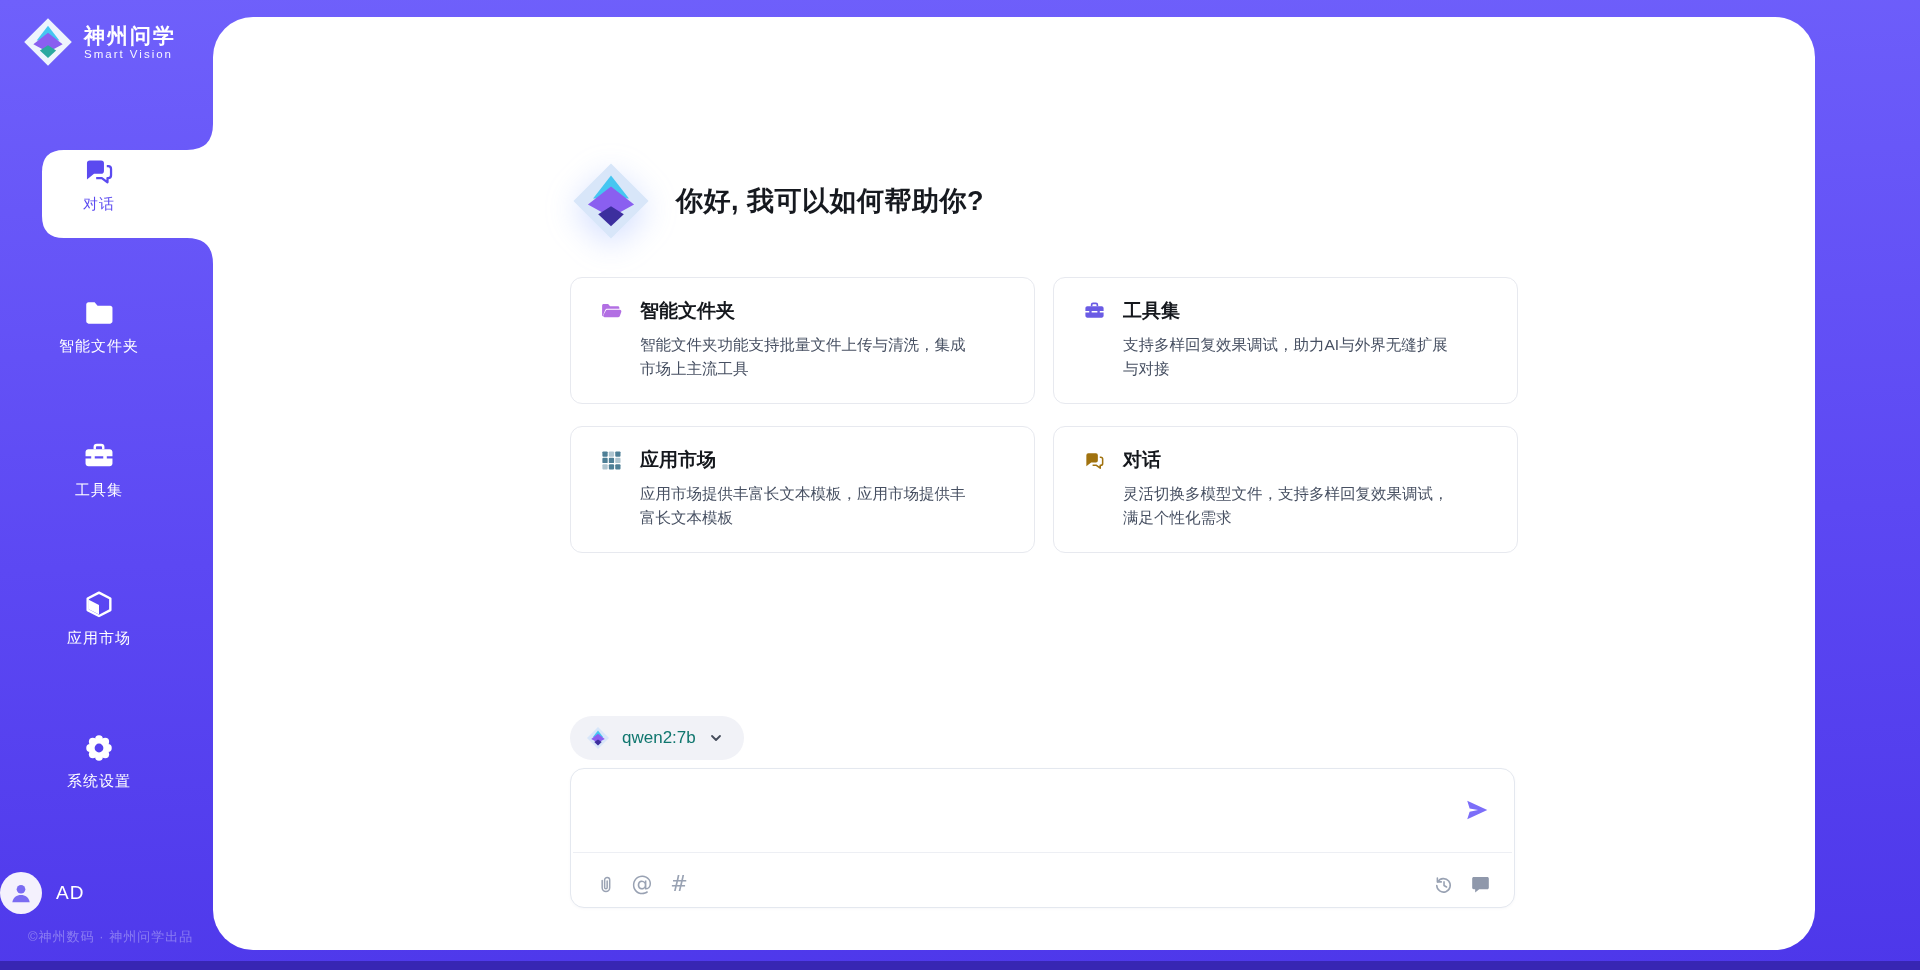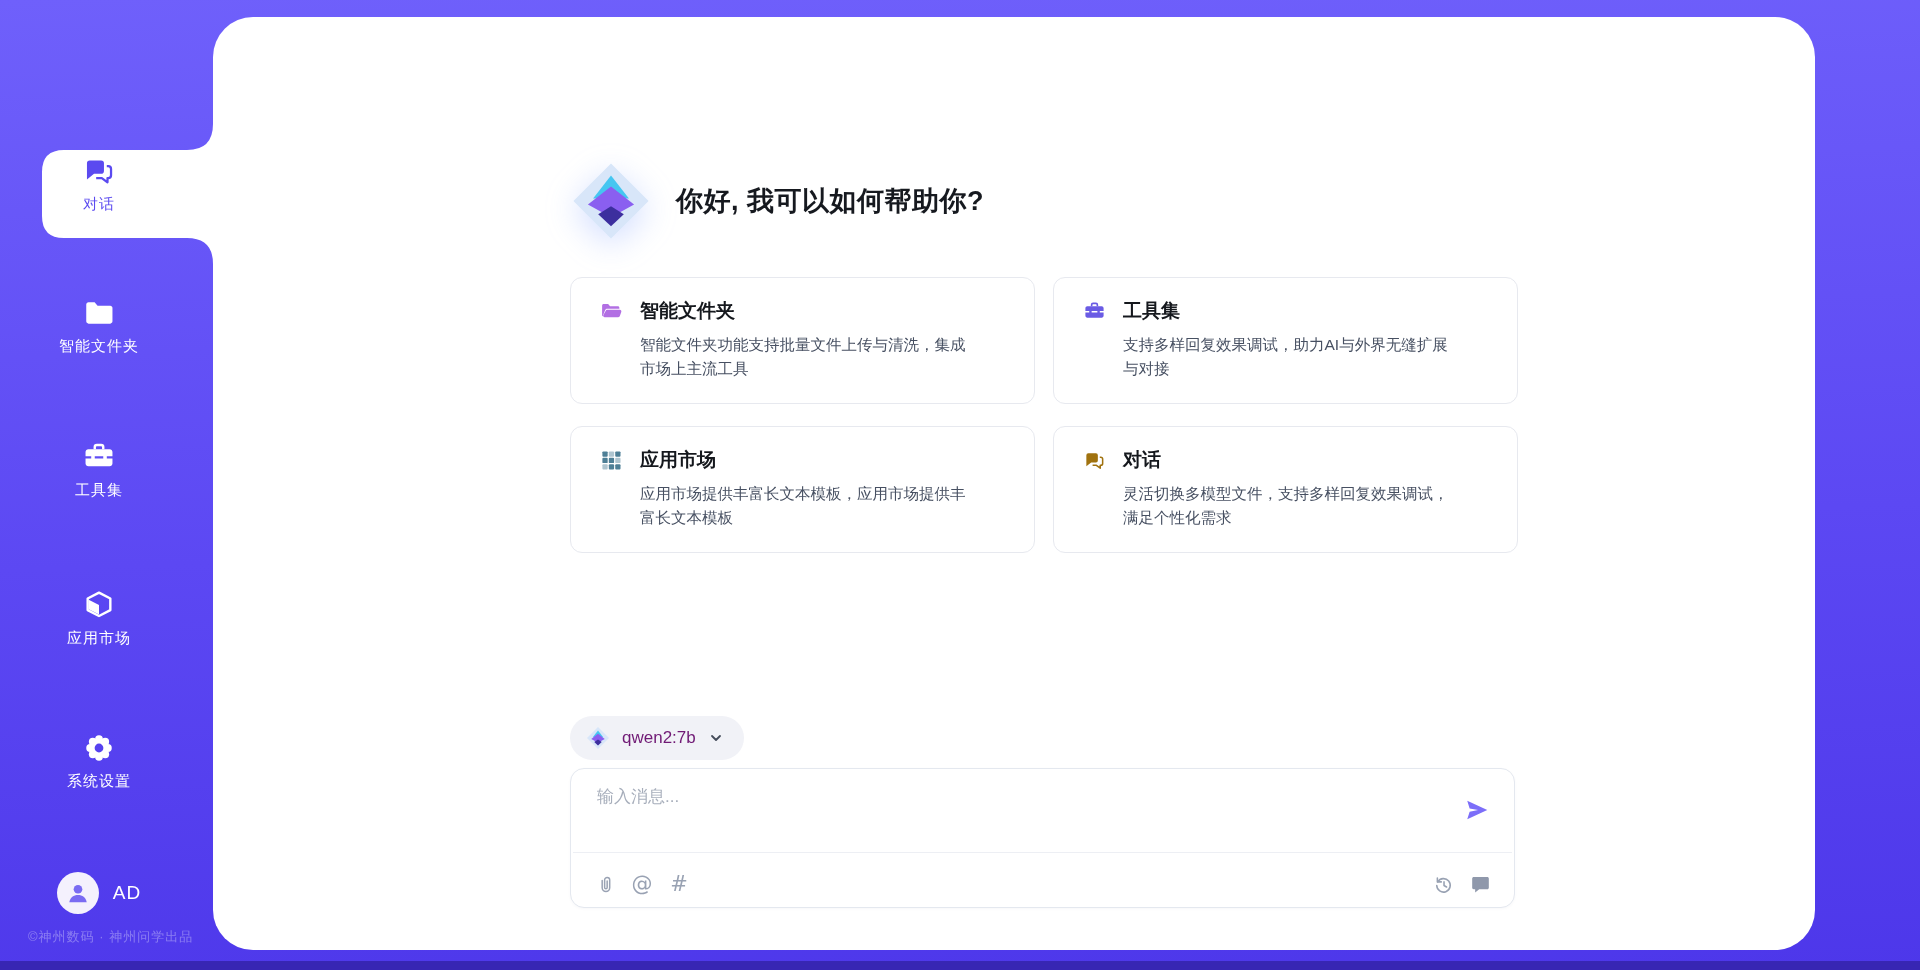--- a/index.html
+++ b/index.html
@@ -36,21 +36,21 @@
   }
   .nav-item svg { width:34px; height:34px; }
   .nav-label { font-size:15px; letter-spacing:1px; }
   .nav-item.active { color:#5b4af0; z-index:2; }
   .nav-chat     { top:154px; }
   .nav-folder   { top:296px; }
   .nav-tools    { top:440px; }
   .nav-market   { top:588px; }
   .nav-settings { top:731px; }
 
-  .user-row { position:absolute; left:0; top:872px; width:198px; display:flex; align-items:center; justify-content:center; gap:14px; cursor:pointer; }
+  .user-row { position:absolute; left:0; top:872px; width:198px; display:flex; align-items:center; gap:14px; cursor:pointer; }
   .avatar { width:42px; height:42px; border-radius:50%; background:#f4f1fd; display:flex; align-items:center; justify-content:center; }
   .avatar svg { width:26px; height:26px; color:#7a6bf2; }
   .user-name { color:#fff; font-size:19px; letter-spacing:1px; }
 
   .side-footer { position:absolute; left:28px; top:928px; color:rgba(255,255,255,.33); font-size:13px; letter-spacing:1px; }
 
   
   .greeting { position:absolute; left:357px; top:143px; display:flex; align-items:center; gap:24px; }
   .greeting-logo { width:82px; height:82px; filter:drop-shadow(0 8px 16px rgba(130,160,255,.35)); }
   .greeting-text { font-size:27px; font-weight:800; color:#16191f; letter-spacing:.5px; }
@@ -69,21 +69,21 @@
   .c-toolbox { color:#6a5be4; }
   .c-grid    { color:#4e7f96; }
   .c-chat    { color:#a0720f; }
 
   .model-pill {
     position:absolute; left:357px; top:699px; height:44px;
     display:inline-flex; align-items:center; gap:12px;
     background:#f1f2f7; border-radius:22px; padding:0 20px 0 16px; cursor:pointer;
   }
   .model-pill .pill-logo { width:24px; height:24px; }
-  .model-name { font-size:17px; color:#701a75; }
+  .model-name { font-size:17px; color:#0f766e; }
   .model-pill .chev { width:16px; height:16px; }
 
   .composer {
     position:absolute; left:357px; top:751px; width:945px; height:140px;
     background:#fff; border:1px solid #e4e8ef; border-radius:14px;
     box-shadow:0 1px 3px rgba(30,40,90,.03);
   }
   .composer textarea {
     position:absolute; left:26px; top:16px; width:840px; height:58px;
     border:none; outline:none; resize:none; font-size:17px; color:#333a46;
@@ -182,21 +182,20 @@
       <path d="M24 15.5L37.5 26 24 33.5 10.5 26z" fill="#8a5ff0"></path>
       <path d="M24 27l7.5 4.8L24 38.8l-7.5-7z" fill="#3c2f9e"></path>
     </svg>
     <span class="model-name">qwen2:7b</span>
     <svg class="chev" viewBox="0 0 16 16">
       <path d="M4 6l4 4 4-4" stroke="#444c5a" stroke-width="1.8" fill="none" stroke-linecap="round" stroke-linejoin="round"></path>
     </svg>
   </div>
 
   <div class="composer">
-    <textarea placeholder="输入消息..." style=""></textarea>
     <button class="send-btn">
       <svg viewBox="0 0 24 24" fill="currentColor">
         <path d="M3 20.6L21.5 12 3 3.4l2.2 7.1L13 12l-7.8 1.5z"></path>
       </svg>
     </button>
     <div class="composer-divider"></div>
     <div class="composer-toolbar">
       <div class="tool-left">
         <button class="tool-btn">
           <svg viewBox="0 0 24 24" fill="none" stroke="currentColor" stroke-width="1.7" stroke-linecap="round">
@@ -224,20 +223,32 @@
           </svg>
         </button>
       </div>
     </div>
   </div>
 
 </div>
 
 <div class="sidebar">
 
+  <div class="brand">
+    <svg class="brand-logo" viewBox="0 0 48 48">
+      <path d="M24 2L46 24 24 46 2 24z" fill="#eef4fd"></path>
+      <path d="M24 9l10.5 13.5h-21z" fill="#45c6f1"></path>
+      <path d="M24 15.5L37.5 26 24 33.5 10.5 26z" fill="#8a5ff0"></path>
+      <path d="M24 27l7.5 4.8L24 38.8l-7.5-7z" fill="#2ba8a0"></path>
+    </svg>
+    <div>
+      <div class="brand-name">神州问学</div>
+      <div class="brand-sub">Smart Vision</div>
+    </div>
+  </div>
 
   <svg class="active-tab-shape" viewBox="0 0 171 140">
     <path d="M171 0 Q171 26 145 26 L22 26 Q0 26 0 48 L0 92 Q0 114 22 114 L145 114 Q171 114 171 140 Z" fill="#ffffff"></path>
   </svg>
 
   <div class="nav-item nav-chat active">
     <svg viewBox="0 0 48 48">
       <path d="M7 9h20a4 4 0 0 1 4 4v11a4 4 0 0 1-4 4H17l-10 8V13a4 4 0 0 1 4-4z" fill="currentColor"></path>
       <path d="M35 17h2a4 4 0 0 1 4 4v9a4 4 0 0 1-4 4h-1v6l-8-6h-8" fill="none" stroke="currentColor" stroke-width="3.2" stroke-linejoin="round"></path>
     </svg>

